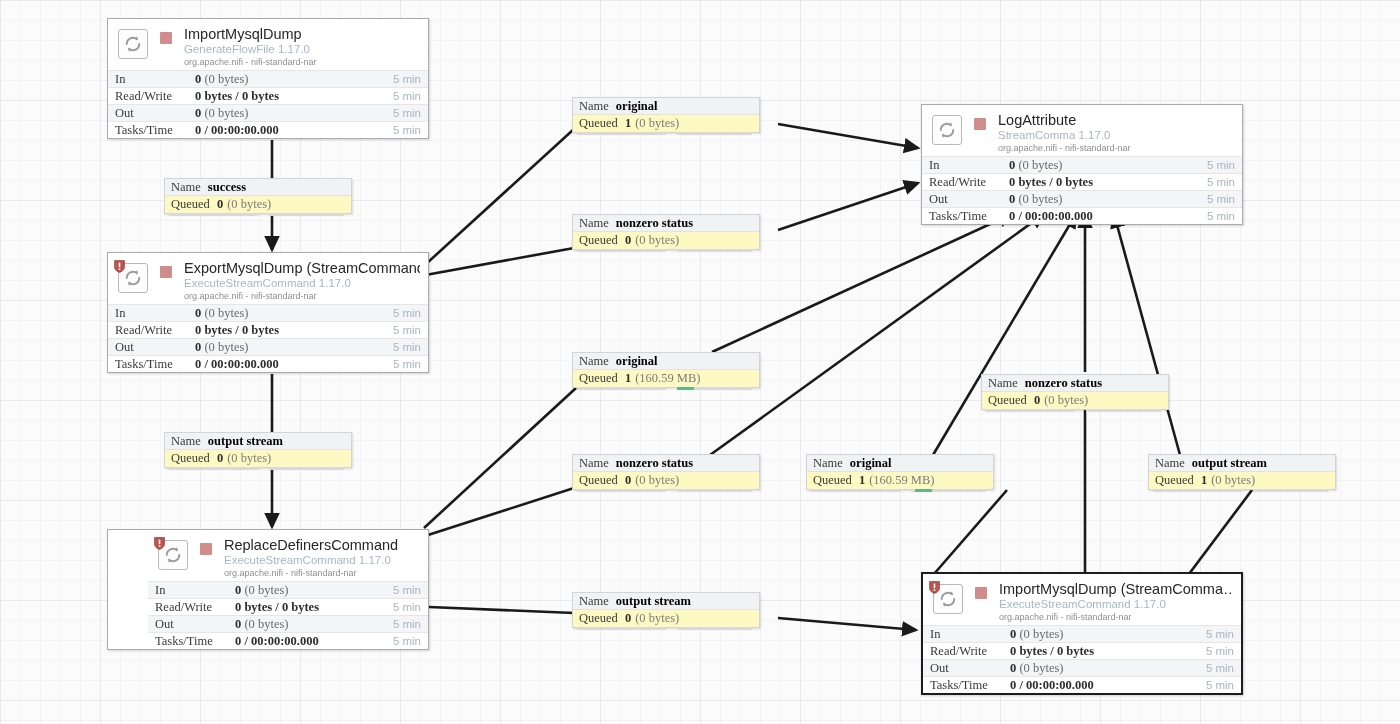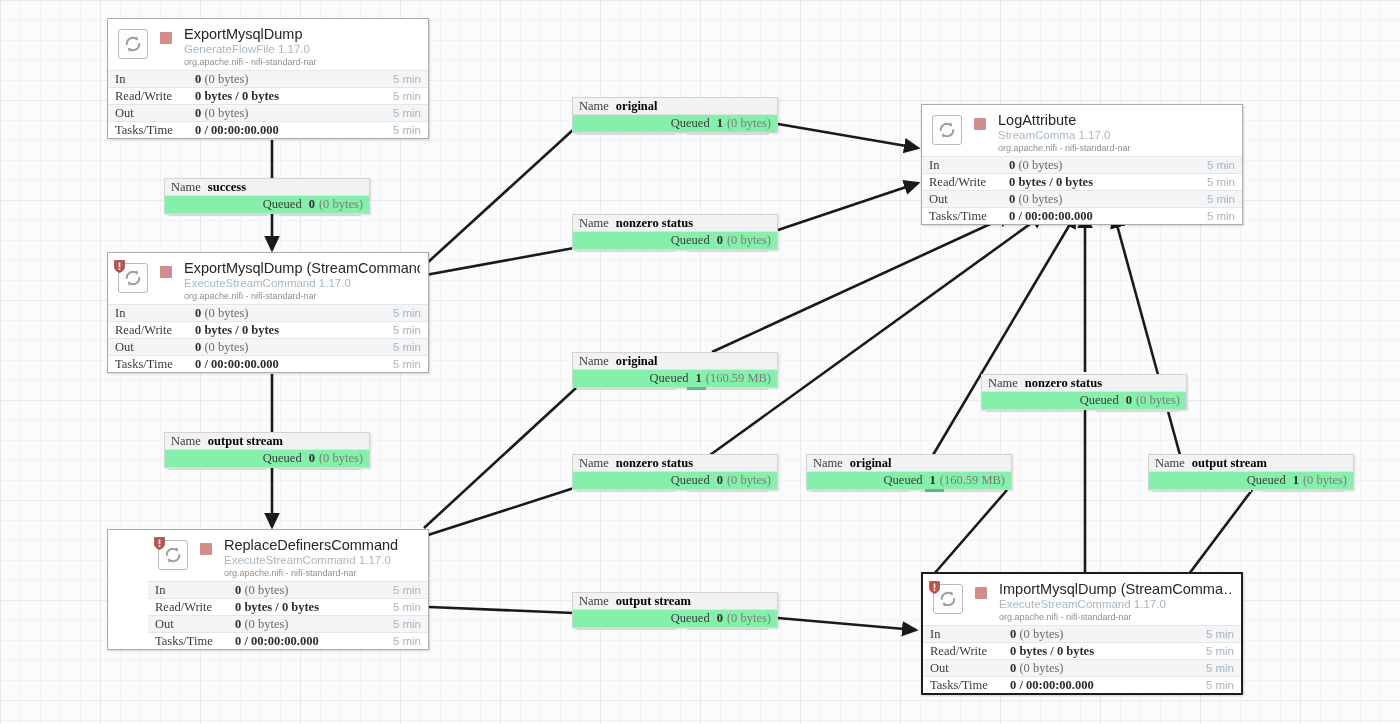--- a/index.html
+++ b/index.html
@@ -144,42 +144,41 @@
     flex: 0 0 44px;
     text-align: right;
     color: #a8b6c2;
     font-family: "Liberation Sans", sans-serif;
     font-size: 11.5px;
   }
 
   
   .connection {
     position: absolute;
-    width: 206px;
+    width: 188px;
     box-sizing: border-box;
     box-shadow: 1px 1px 2px rgba(0,0,0,0.13);
     background: #ffffff;
     border: 1px solid #d3d3d3;
   }
   .conn-row {
     display: flex;
     align-items: center;
     height: 17px;
     padding: 0 6px;
     box-sizing: border-box;
     font-size: 12.5px;
   }
   .conn-row.name {
     background: #f1f2f3;
     border-bottom: 1px solid #e2e2e2;
   }
   .conn-row.queued {
-    background: #86efac;
+    background: #fef9c3;
     position: relative;
-    justify-content: flex-end;
   }
   .conn-key {
     color: #3b3b3b;
     margin-right: 7px;
   }
   .conn-name-val {
     color: #000000;
     font-weight: bold;
   }
   .conn-count {
@@ -266,21 +265,21 @@
               <svg width="22" height="22" viewBox="0 0 24 24" aria-hidden="true">
                 <path d="M5.2 12a6.8 6.8 0 0 1 11.2-5.2" fill="none" stroke="#9b9b9b" stroke-width="2.1" stroke-linecap="round"></path>
                 <path d="M18.8 12a6.8 6.8 0 0 1-11.2 5.2" fill="none" stroke="#9b9b9b" stroke-width="2.1" stroke-linecap="round"></path>
                 <path d="M16.6 3.6 L16.9 7.2 L13.4 6.4 z" fill="#9b9b9b"></path>
                 <path d="M7.4 20.4 L7.1 16.8 L10.6 17.6 z" fill="#9b9b9b"></path>
               </svg>
             </div>
           </div>
           <div class="run-status"></div>
           <div class="proc-titles">
-            <div class="proc-name">ExportMysqlDump</div>
+            <div class="proc-name">ImportMysqlDump</div>
             <div class="proc-type">GenerateFlowFile 1.17.0</div>
             <div class="proc-bundle">org.apache.nifi - nifi-standard-nar</div>
           </div>
         </div>
         <div class="stat-row alt">
           <span class="stat-label">In</span>
           <span class="stat-value"><b>0</b> <span>(0 bytes)</span></span>
           <span class="stat-time">5 min</span>
         </div>
         <div class="stat-row">

